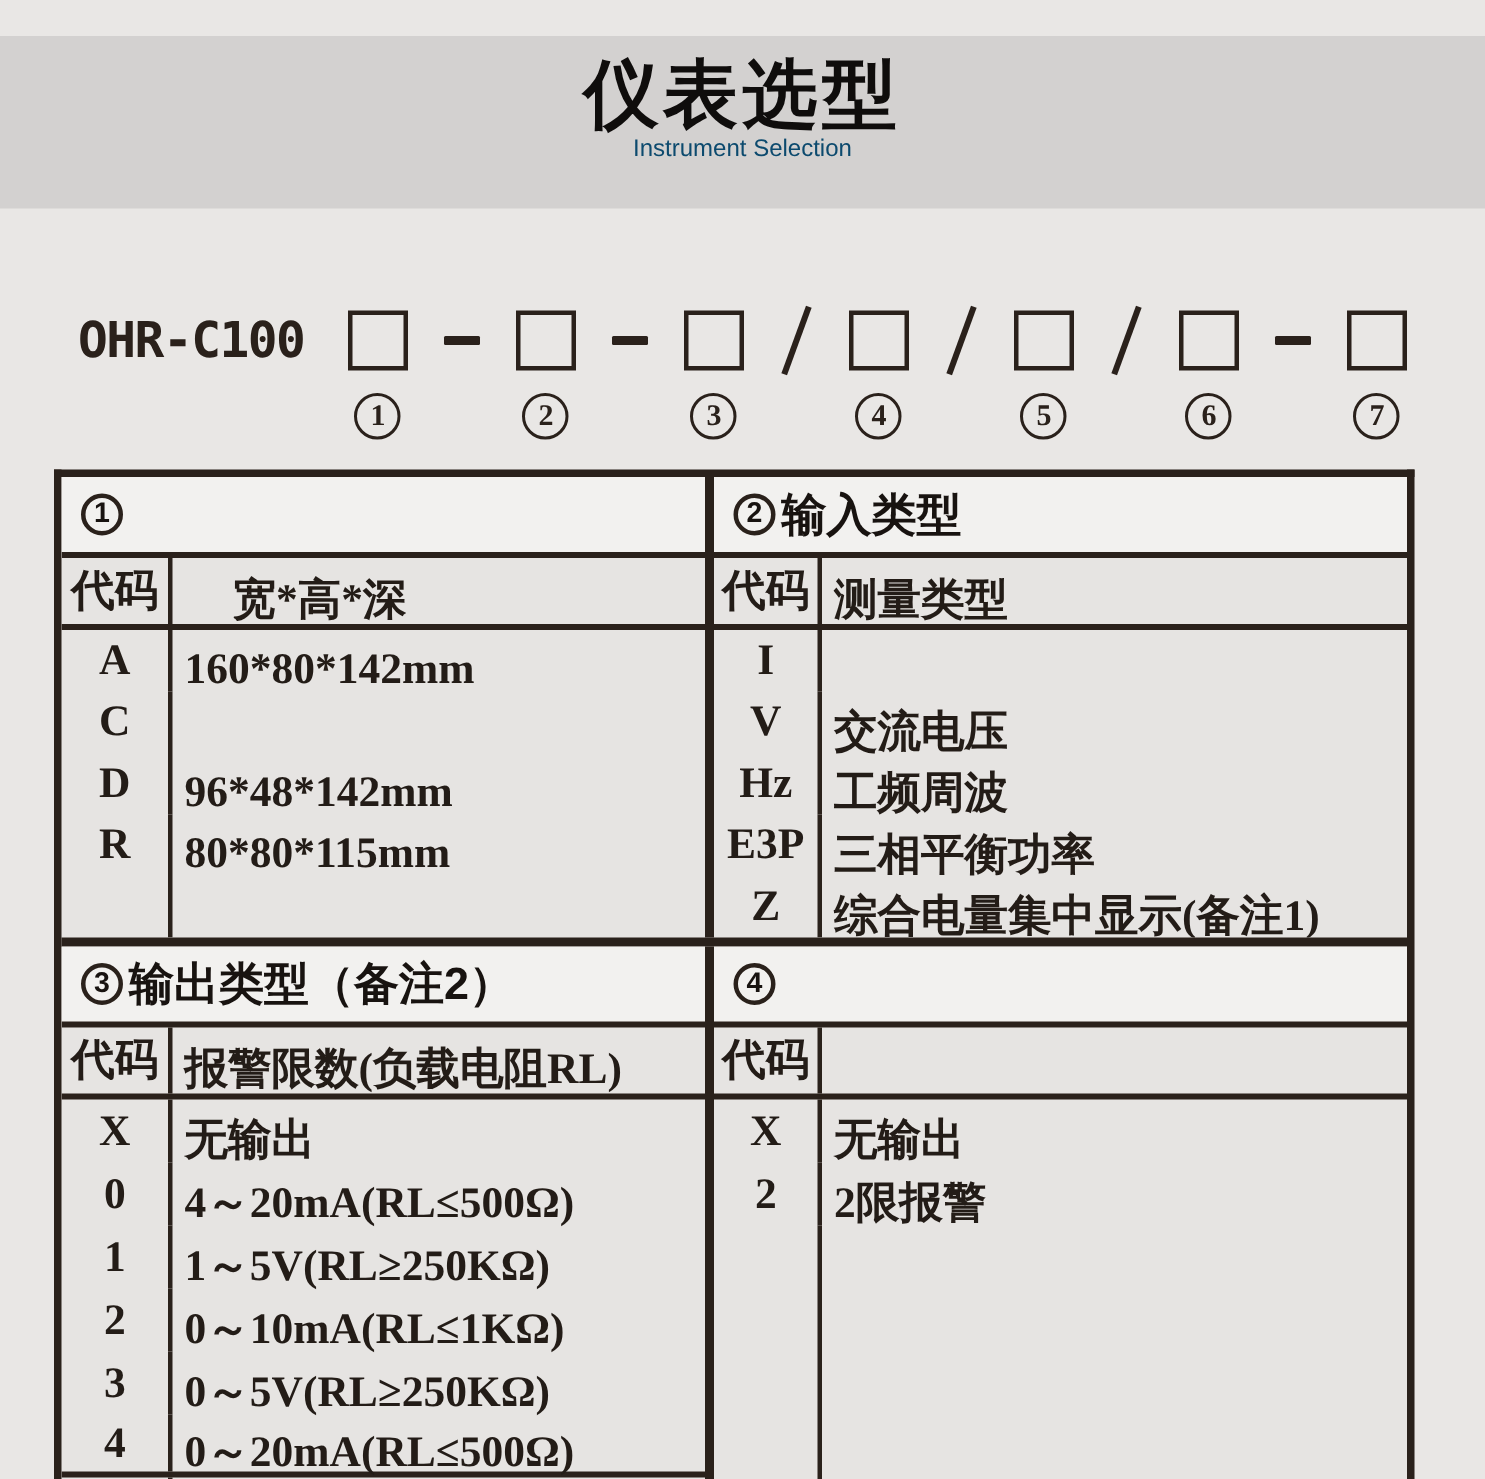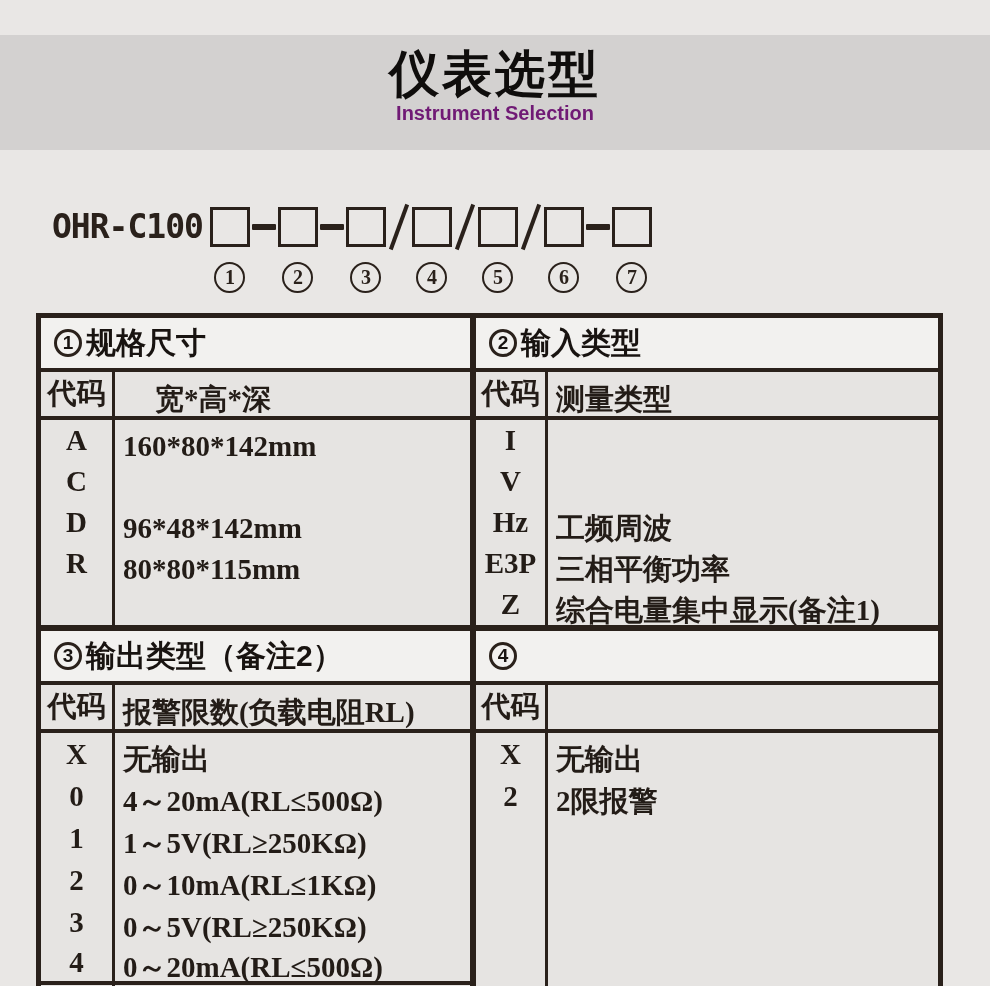--- a/index.html
+++ b/index.html
@@ -11,25 +11,25 @@
   }
   *{margin:0;padding:0;}
   html,body{width:990px;height:986px;}
   body{
     position:relative;overflow:hidden;
     background:var(--page);
     font-family:"Liberation Sans",sans-serif;
     color:var(--ink);
   }
   
-  .band{position:absolute;left:0;top:24px;width:990px;height:115px;background:var(--band);text-align:center;margin-top:11px;}
+  .band{position:absolute;left:0;top:24px;width:990px;height:115px;background:var(--band);text-align:center;}
   .page-title{padding-top:14px;font-weight:700;font-size:50px;letter-spacing:3px;line-height:1.0;color:#0f0d0c;font-family:"Liberation Sans",sans-serif;}
-  .page-subtitle{margin-top:3px;font-weight:700;font-size:20px;color:#701a75;font-family:"Liberation Sans",sans-serif;}
+  .page-subtitle{margin-top:3px;font-weight:400;font-size:16px;color:#0c4a6e;font-family:"Liberation Sans",sans-serif;}
   
-  .model-row{position:absolute;left:52px;top:207px;display:flex;align-items:flex-start;gap:2px;}
+  .model-row{position:absolute;left:52px;top:207px;display:flex;align-items:flex-start;gap:24px;}
   .model-prefix{font-family:"DejaVu Sans Mono",monospace;font-weight:700;font-size:33px;letter-spacing:-1px;line-height:40px;margin-right:5px;color:var(--ink);}
   .slot{display:flex;flex-direction:column;align-items:center;gap:15px;}
   .mbox{width:40px;height:40px;box-sizing:border-box;border:3px solid var(--ink);}
   .mcirc{width:31px;height:31px;box-sizing:border-box;border:2px solid var(--ink);border-radius:50%;
          display:flex;align-items:center;justify-content:center;
          font-family:"Liberation Serif",serif;font-size:20px;font-weight:600;color:var(--ink);}
   .sep-dash{width:24px;height:6px;background:var(--ink);margin-top:17px;border-radius:1px;}
   .sep-slash{width:22px;height:44px;position:relative;margin-top:-2px;}
   .slash-bar{position:absolute;left:9px;top:-2px;width:4px;height:48px;background:var(--ink);transform:rotate(20deg);}
   
@@ -122,21 +122,20 @@
   </div>
 </div>
 
 <div class="sel-table">
 
   <div class="tgrid g-upper">
 
     <div class="half half-l">
       <div class="sec-head">
         <span class="numc">1</span>
-        <span>规格尺寸</span>
       </div>
       <div class="trows">
         <div class="row rhead">
           <div class="cell-code">代码</div>
           <div class="cell-val indent">宽*高*深</div>
         </div>
         <div class="row">
           <div class="cell-code">A</div>
           <div class="cell-val">160*80*142mm</div>
         </div>
@@ -168,20 +167,21 @@
       <div class="trows">
         <div class="row rhead">
           <div class="cell-code">代码</div>
           <div class="cell-val">测量类型</div>
         </div>
         <div class="row">
           <div class="cell-code">I</div>
         </div>
         <div class="row">
           <div class="cell-code">V</div>
+          <div class="cell-val">交流电压</div>
         </div>
         <div class="row">
           <div class="cell-code">Hz</div>
           <div class="cell-val">工频周波</div>
         </div>
         <div class="row">
           <div class="cell-code">E3P</div>
           <div class="cell-val">三相平衡功率</div>
         </div>
         <div class="row">

